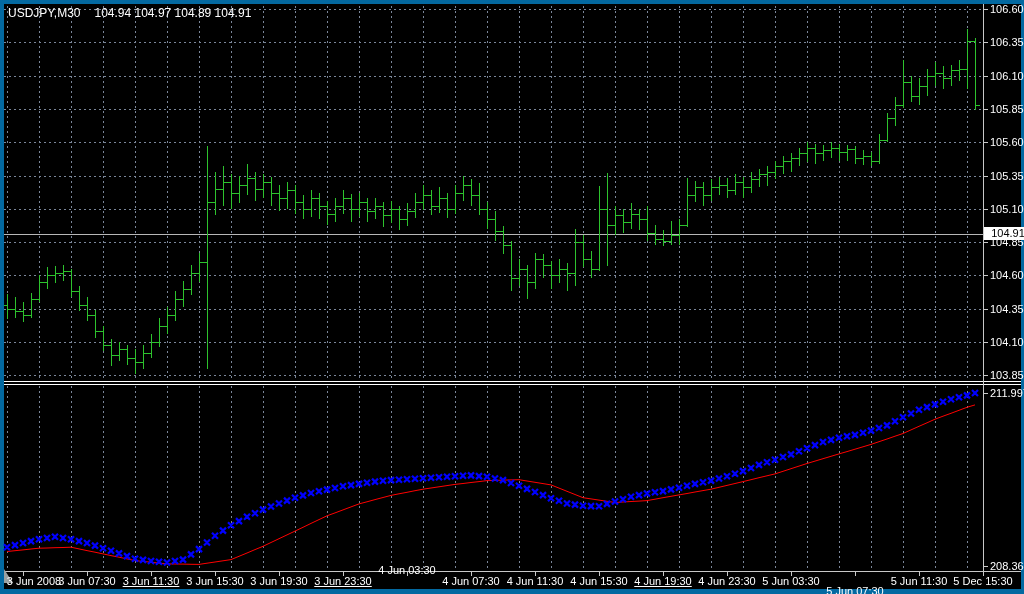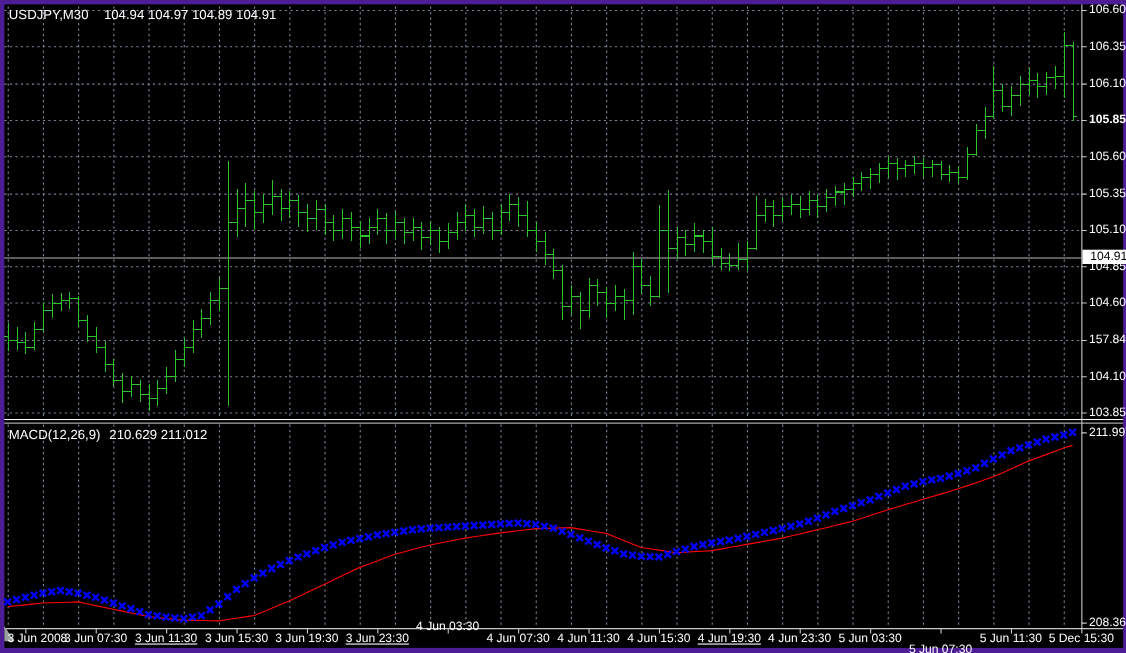--- a/index.html
+++ b/index.html
@@ -1,16 +1,16 @@
 <!DOCTYPE html>
 <html><head>
 <meta charset="utf-8">
 <style>
   html,body{margin:0;padding:0;background:#000;}
-  #frame{position:relative;width:1024px;height:594px;background:#4c1d95;overflow:hidden;
+  #frame{position:relative;width:1024px;height:594px;background:#0369a1;overflow:hidden;
          font-family:"Liberation Sans",sans-serif;}
   #chart-svg{position:absolute;left:0;top:0;}
   .lbl{position:absolute;color:#FFFFFF;font:11px "Liberation Sans",sans-serif;white-space:nowrap;}
   #chart-title{position:absolute;left:8px;top:6px;color:#FFFFFF;font:12px "Liberation Sans",sans-serif;white-space:nowrap;}
   #chart-title .vals{margin-left:14px;}
   #macd-title{position:absolute;left:8px;top:388px;color:#FFFFFF;font:12px "Liberation Sans",sans-serif;white-space:nowrap;}
   #macd-title .vals{margin-left:8px;}
   #price-badge{position:absolute;left:984px;width:48px;height:13px;background:#FFFFFF;color:#000000;
                font:11px "Liberation Sans",sans-serif;text-align:center;line-height:13px;}
   .time-lbl{transform:translateX(-50%);}
@@ -103,40 +103,37 @@
       <line x1="855.5" y1="571" x2="855.5" y2="576" stroke="#C8C8C8"></line>
       <line x1="919.5" y1="571" x2="919.5" y2="576" stroke="#C8C8C8"></line>
       <line x1="983.5" y1="571" x2="983.5" y2="576" stroke="#C8C8C8"></line>
       <polygon points="4,569 4,583 13,583" fill="#9AA0A0"></polygon>
     </svg>
 
   <div id="chart-title">
     <span>USDJPY,M30</span><span class="vals">104.94 104.97 104.89 104.91</span>
   </div>
 
-  <div id="macd-title">
-    <span>MACD(12,26,9)</span><span class="vals">210.629 211.012</span>
-  </div>
 
   <div class="lbl" id="macd-max-label" style="left:990px;top:387px;">211.997</div>
   <div class="lbl" id="macd-min-label" style="left:990px;top:560px;">208.366</div>
 
   <div id="price-badge" style="top: 227px;">104.91</div>
 
   <div id="price-labels">
       <div class="lbl" style="left: 990px; top: 3px;">106.60</div>
       <div class="lbl" style="left: 990px; top: 36px;">106.35</div>
       <div class="lbl" style="left: 990px; top: 70px;">106.10</div>
-      <div class="lbl" style="left: 990px; top: 103px; font-weight: bold;">105.85</div>
+      <div class="lbl" style="left: 990px; top: 103px;">105.85</div>
       <div class="lbl" style="left: 990px; top: 136px;">105.60</div>
       <div class="lbl" style="left: 990px; top: 170px;">105.35</div>
       <div class="lbl" style="left: 990px; top: 203px;">105.10</div>
       <div class="lbl" style="left: 990px; top: 236px;">104.85</div>
       <div class="lbl" style="left: 990px; top: 269px;">104.60</div>
-      <div class="lbl" style="left: 990px; top: 303px;">157.84</div>
+      <div class="lbl" style="left: 990px; top: 303px;">104.35</div>
       <div class="lbl" style="left: 990px; top: 336px;">104.10</div>
       <div class="lbl" style="left: 990px; top: 369px;">103.85</div>
     </div>
   <div id="time-labels">
       <div class="lbl time-lbl" style="top: 575px; left: 34px;">3 Jun 2008</div>
       <div class="lbl time-lbl" style="top: 575px; left: 87px;">3 Jun 07:30</div>
       <div class="lbl time-lbl" style="top: 575px; left: 151px; text-decoration: underline;">3 Jun 11:30</div>
       <div class="lbl time-lbl" style="top: 575px; left: 215px;">3 Jun 15:30</div>
       <div class="lbl time-lbl" style="top: 575px; left: 279px;">3 Jun 19:30</div>
       <div class="lbl time-lbl" style="top: 575px; left: 343px; text-decoration: underline;">3 Jun 23:30</div>

